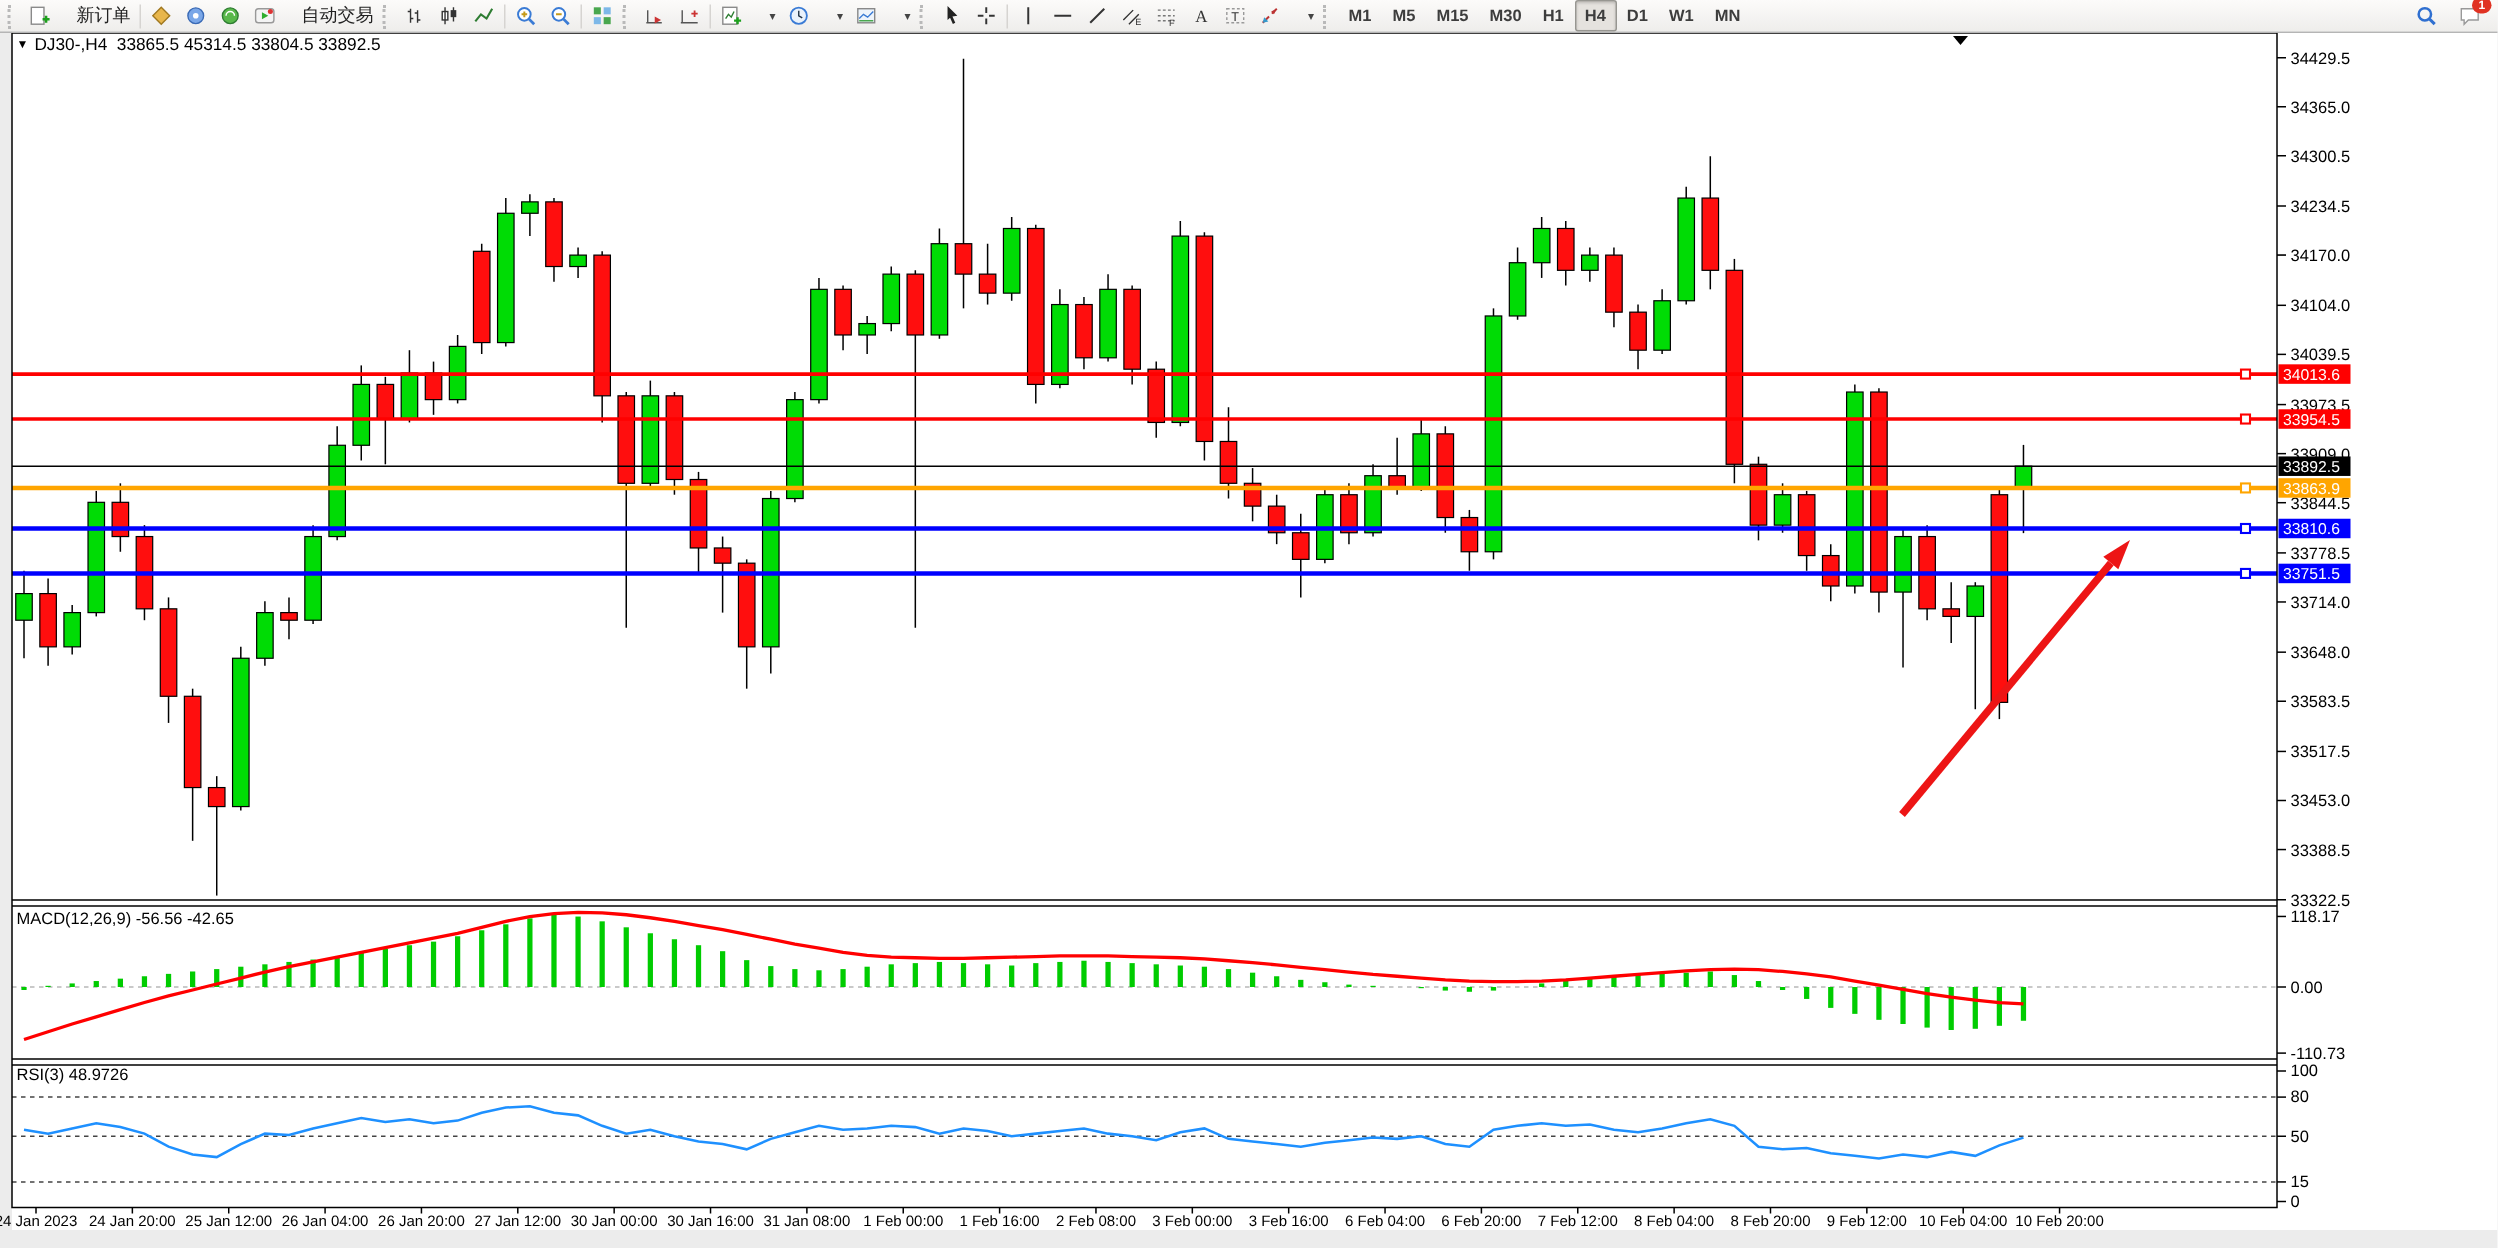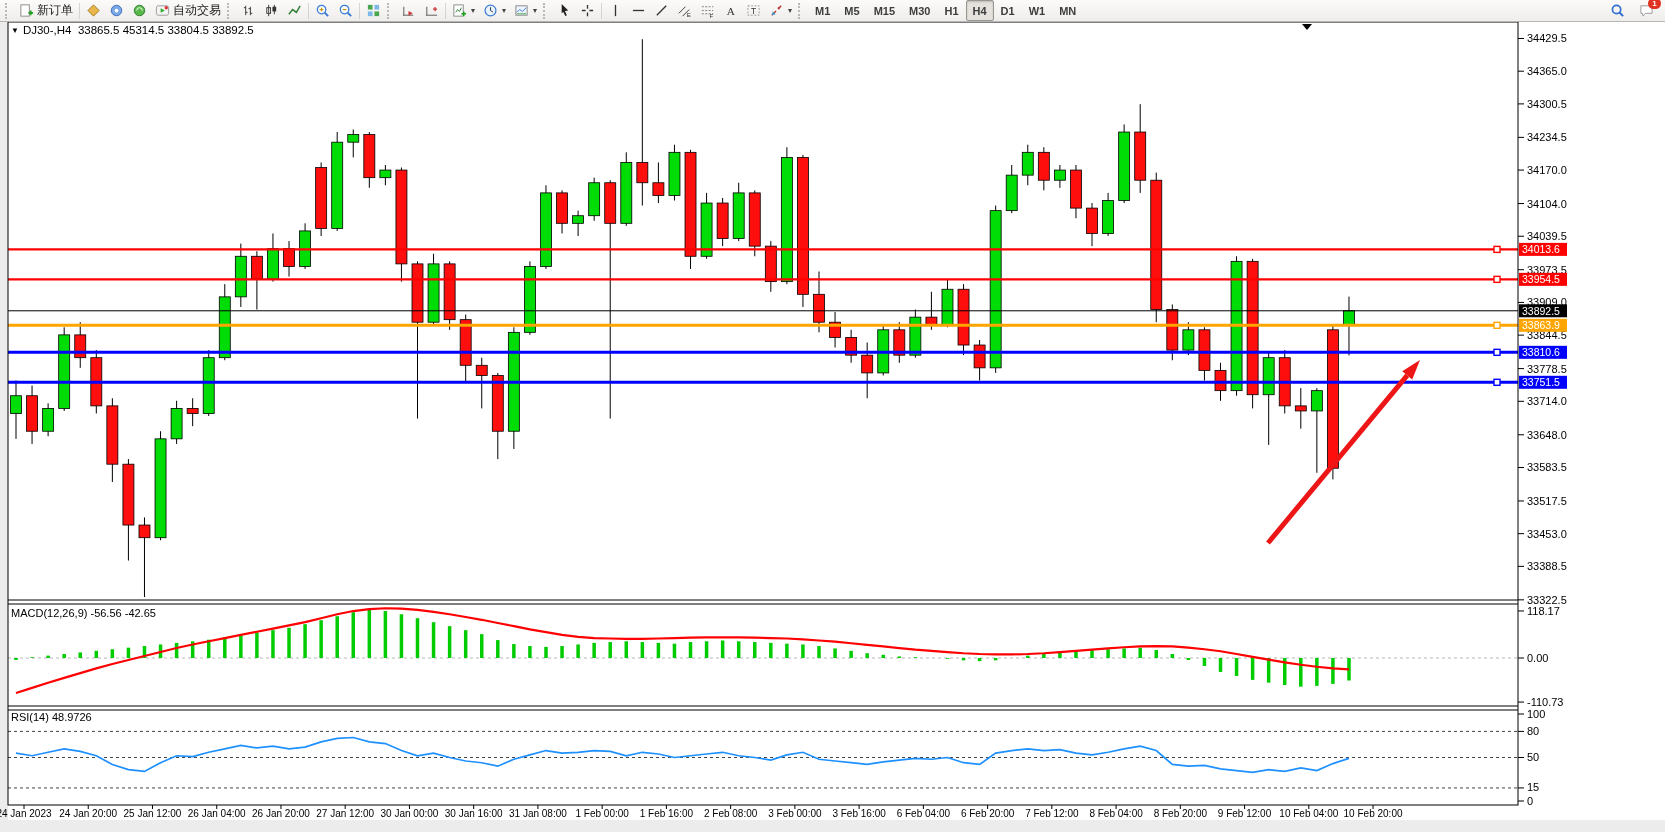--- a/index.html
+++ b/index.html
@@ -1,21 +1,21 @@
 <!DOCTYPE html>
 <html><head>
 <meta charset="utf-8">
 <style>
   html,body{margin:0;padding:0}
   body{width:1665px;height:832px;background:#ececec;font-family:"Liberation Sans",sans-serif;overflow:hidden;position:relative}
   
   .toolbar{position:absolute;top:0;left:0;width:1665px;height:22px;background:linear-gradient(#fcfbfa,#eeedeb);border-bottom:1px solid #b5b5b5;display:flex;align-items:center;padding:0 3px;box-sizing:border-box;z-index:5}
   .tb-grip{width:5px;height:16px;border-left:2px dotted #b9b9b9;margin:0 3px 0 2px}
   .tb-div{width:1px;height:16px;background:#d6d4d1;margin:0 2px}
-  .tb-btn{height:19px;display:inline-flex;align-items:center;gap:3px;padding:0 3px;border:1px solid transparent;border-radius:2px;font-size:12px;color:#222;position:relative;cursor:default;white-space:nowrap}
+  .tb-btn{height:19px;display:inline-flex;align-items:center;gap:17px;padding:0 3px;border:1px solid transparent;border-radius:2px;font-size:12px;color:#222;position:relative;cursor:default;white-space:nowrap}
   .tb-btn svg{width:15px;height:15px;display:block}
   .tb-btn .caret{font-size:8px;color:#444;margin-left:1px}
   .tb-tf{font-size:11px;font-weight:bold;color:#3d3d3d;padding:0 6px;justify-content:center}
   .tb-tf.active{background:#e5e2de;border:1px solid #979691;box-shadow:inset 0 1px 2px rgba(0,0,0,.18)}
   .badge{position:absolute;top:-3px;right:-4px;min-width:11px;height:11px;background:#e03222;color:#fff;border-radius:6px;font-size:8px;line-height:11px;text-align:center;padding:0 1px;font-weight:bold}
   .tb-right{margin-left:auto;display:flex;align-items:center;gap:6px;padding-right:4px}
   
   .stage{position:absolute;top:20px;left:0;width:1321px;height:810px}
   .stage svg{position:absolute;top:0;left:0}
   .overlay{position:absolute;font-size:11px;color:#000;white-space:pre;z-index:3}
@@ -612,14 +612,14 @@
       <line x1="1308.8" y1="785" x2="1308.8" y2="789" stroke="#000"></line>
       <text x="1308.8" y="797" font-size="10" fill="#000" text-anchor="middle" font-family="Liberation Sans,sans-serif">10 Feb 04:00</text>
       <line x1="1373.04" y1="785" x2="1373.04" y2="789" stroke="#000"></line>
       <text x="1373.04" y="797" font-size="10" fill="#000" text-anchor="middle" font-family="Liberation Sans,sans-serif">10 Feb 20:00</text>
       <polygon points="1302,4 1312,4 1307,10" fill="#000"></polygon>
       <line x1="1268" y1="523" x2="1407.22113667121" y2="355.3850788761092" stroke="#ed1515" stroke-width="5"></line>
       <polygon points="1420,340 1412.2212873059455,359.53820945796605 1402.2209860364744,351.2319482942524" fill="#ed1515"></polygon>
     </svg>
   <div class="overlay" id="symbol-title"><span class="tri">▼</span><span>DJ30-,H4</span><span>  </span><span>33865.5 45314.5 33804.5 33892.5</span></div>
   <div class="overlay" id="macd-label">MACD(12,26,9) -56.56 -42.65</div>
-  <div class="overlay" id="rsi-label">RSI(14) 48.9726</div>
+  <div class="overlay" id="rsi-label">RSI(3) 48.9726</div>
 </div>
 
 </body></html>

